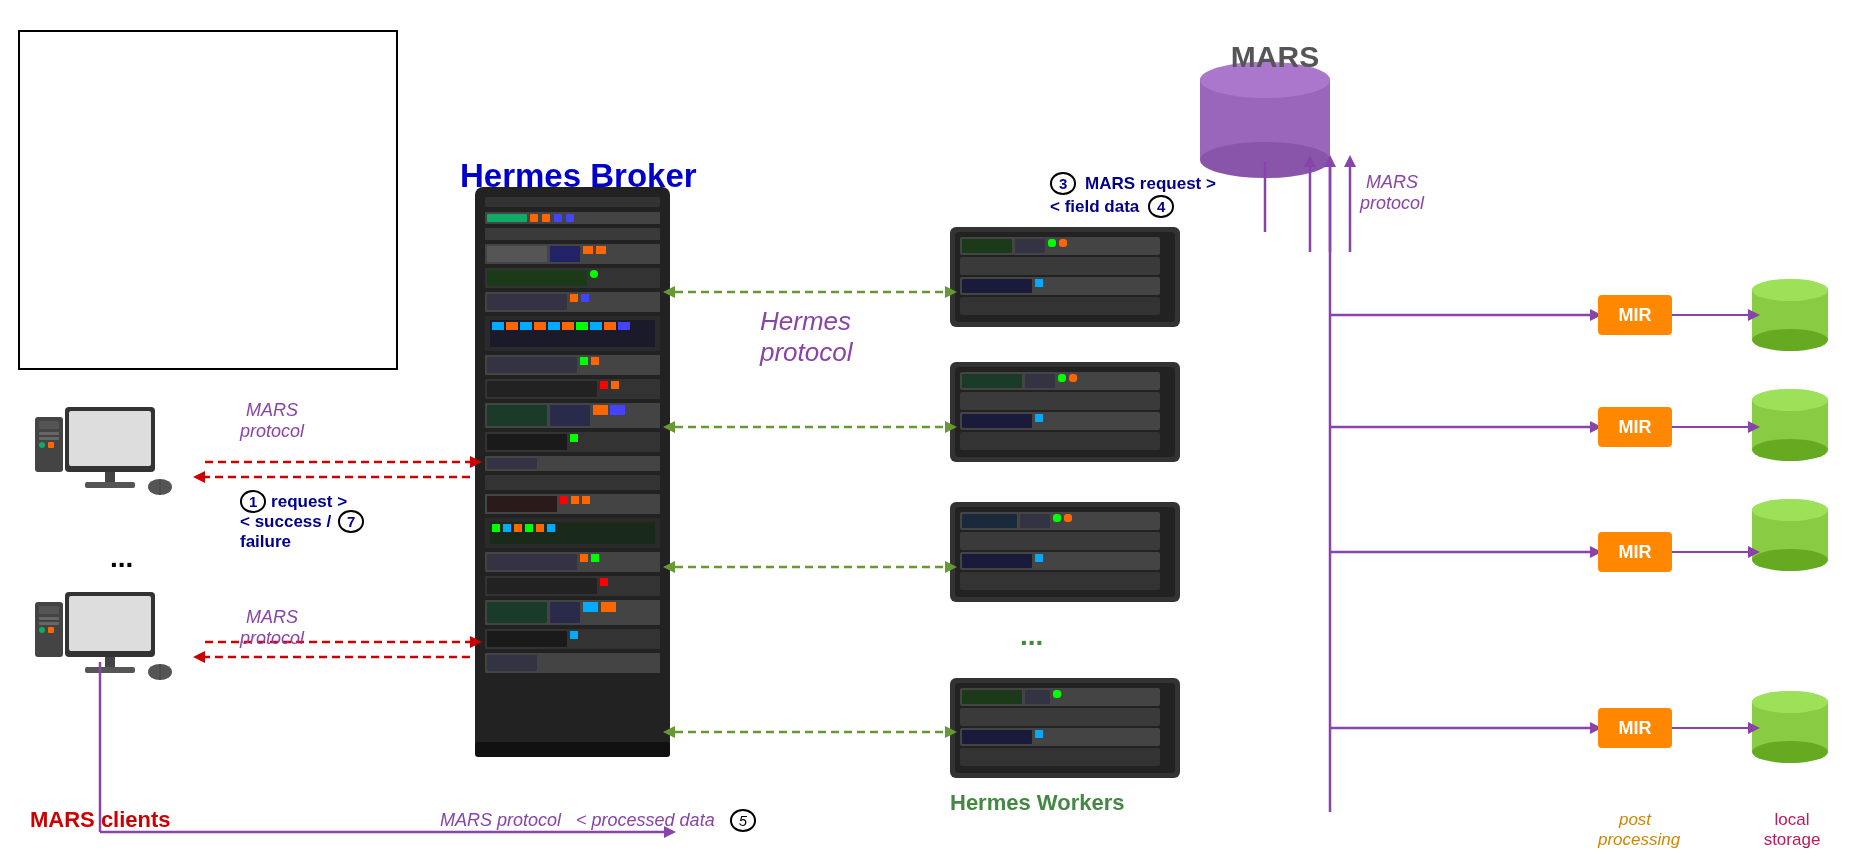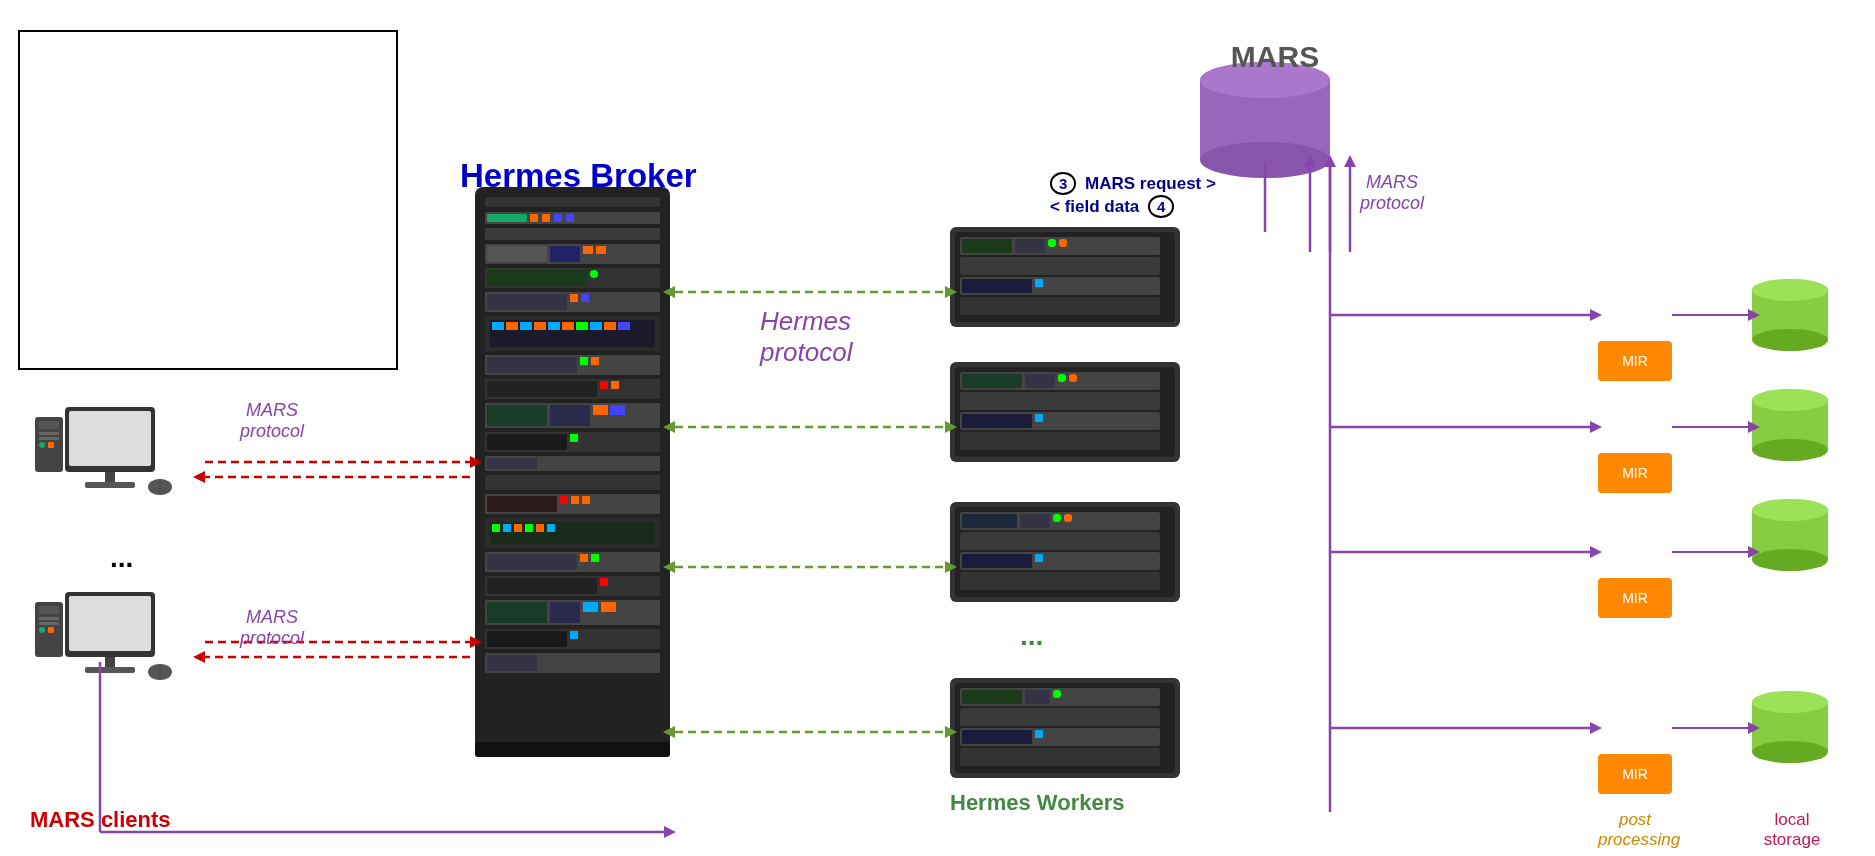--- a/index.html
+++ b/index.html
@@ -24,28 +24,27 @@
       position: absolute;
       overflow: visible;
       pointer-events: none;
     }
 
     
     .mir-box {
       position: absolute;
       background: #f80;
       color: #fff;
-      font-size: 14px;
-      font-weight: normal;
+      font-size: 18px;
+      font-weight: bold;
       padding: 6px 14px;
       border-radius: 4px;
       display: flex;
       align-items: center;
       justify-content: center;
-      margin-top: 46px;
     }
 
     
     .white-box {
       position: absolute;
       left: 18px; top: 18px;
       width: 380px;
       height: 340px;
       background: #fff;
       border: 2px solid #000;
@@ -344,25 +343,36 @@
   </svg>
 
   <div style="position:absolute; left:1230px; top:28px; color:#555; font-size:30px; font-weight:bold; text-align:center; width:90px;">MARS</div>
 
   <div style="position:absolute; left:460px; top:145px; color:#0000cc; font-size:33px; font-weight:bold;">Hermes Broker</div>
 
   <div style="position:absolute; left:240px; top:388px; color:#8844aa; font-style:italic; font-size:18px; text-align:center;">
     <em>MARS<br>protocol</em>
   </div>
 
+  <div style="position:absolute; left:240px; top:480px; font-size:17px; font-weight:bold; color:#00008b;">
+    <span style="border:2.5px solid #000; border-radius:50%; padding:1px 7px; font-size:15px;">1</span>
+    request &gt;<br>
+    &lt; success / <span style="border:2.5px solid #000; border-radius:50%; padding:1px 7px; font-size:15px; margin-left:2px;">7</span><br>
+    failure
+  </div>
 
   <div style="position:absolute; left:240px; top:595px; color:#8844aa; font-style:italic; font-size:18px; text-align:center;">
     <em>MARS<br>protocol</em>
   </div>
 
+  <div style="position:absolute; left:440px; top:798px; color:#8844aa; font-style:italic; font-size:18px;">
+    <em>MARS protocol</em>
+    &nbsp;&nbsp;&lt; processed data &nbsp;
+    <span style="border:2.5px solid #000; border-radius:50%; padding:1px 7px; font-size:15px; color:#000;">5</span>
+  </div>
 
   <div style="position:absolute; left:760px; top:294px; color:#8844aa; font-style:italic; font-size:26px; width:200px;">
     <em>Hermes<br>protocol</em>
   </div>
 
 
   <div style="position:absolute; left:1050px; top:160px; font-size:17px; font-weight:bold; color:#00008b;">
     <span style="border:2.5px solid #000; border-radius:50%; padding:1px 7px; font-size:15px; display:inline-block; margin-right:4px;">3</span>
     MARS request &gt;<br>
     &lt; field data

